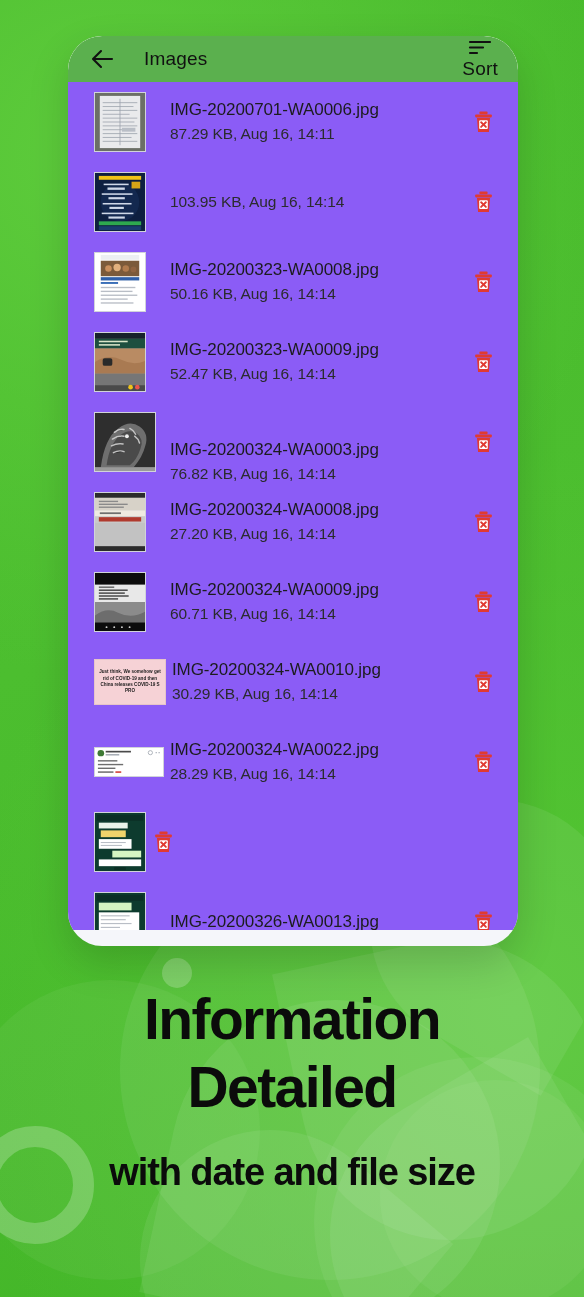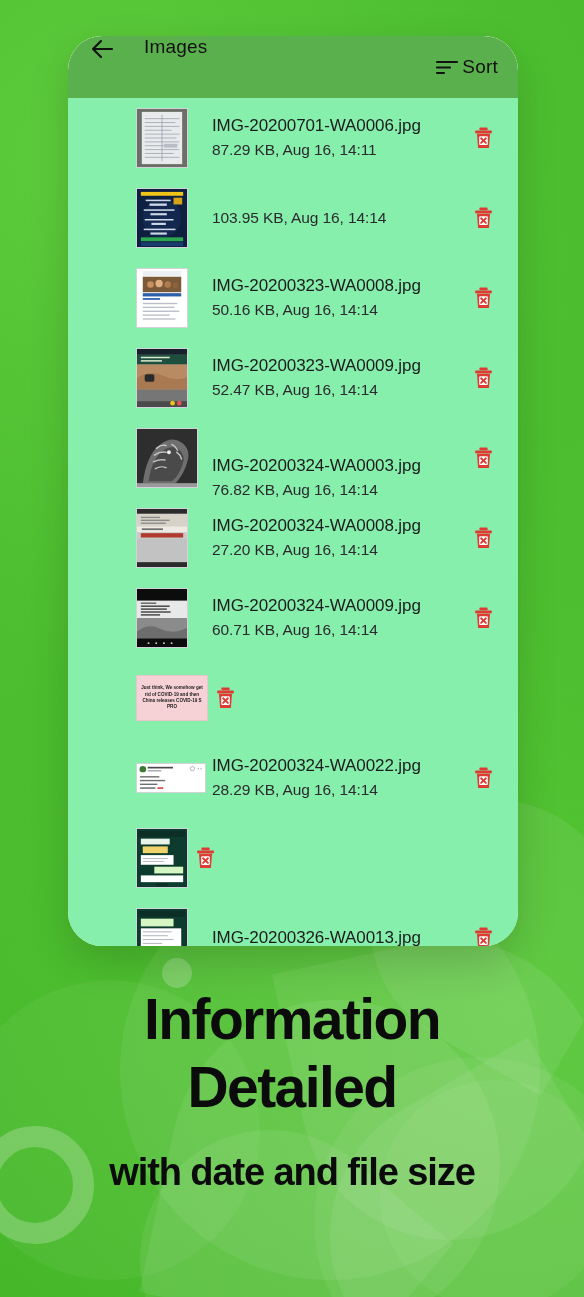--- a/index.html
+++ b/index.html
@@ -64,44 +64,43 @@
   #phone {
     position:absolute;
     left:68px; top:36px;
     width:450px; height:910px;
     border-radius:34px;
     background:#F5F6FA;
     overflow:hidden;
     box-shadow:0 16px 40px rgba(0,0,0,0.16);
   }
   #appbar {
-    height:62px;
+    height:46px;
     background:#5BB04E;
-    display:flex; 
+    display:flex; align-items:center;
     padding:0 20px 0 22px;
     border-radius:34px 34px 0 0;
   }
   #back-arrow { width:26px; height:26px; flex:0 0 auto; cursor:pointer; }
   #appbar-title {
     margin-left:28px;
     font-size:19px;
     color:#111;
     letter-spacing:0.2px;
   }
   #appbar-spacer { flex:1 1 auto; }
-  #sort-btn { display:flex; align-items:center; gap:3px; cursor:pointer; }
+  #sort-btn { display:flex; align-items:center; gap:3px; cursor:pointer;flex-direction:column; }
   #sort-icon { width:24px; height:16px; display:block; }
   #sort-label { font-size:19px; color:#111; letter-spacing:0.2px; }
 
   
   #list {
     height:848px;
-    background:#86efac;
+    background:#8b5cf6;
     overflow:hidden;
-    padding-left:42px;
   }
   .row {
     display:flex;
     align-items:center;
     height:80px;
     padding:0 18px 0 26px;
   }
   .thumb {
     width:52px; height:60px;
     flex:0 0 auto;
@@ -469,20 +468,24 @@
             <line x1="11.9" y1="11.3" x2="7.1" y2="15.9"></line>
           </g>
         </svg>
       </span>
     </div>
 
     <div class="row">
       <span class="thumb" style="width:72px;height:46px;background:#f6d2d6;display:flex;align-items:center;justify-content:center;">
         <span style="font-size:4.6px;line-height:6.4px;font-weight:bold;color:#1b1b1b;text-align:center;padding:0 3px;">Just think, We somehow get rid of COVID-19 and then China releases COVID-19 S PRO</span>
       </span>
+      <span class="meta" style="padding-left:6px;">
+        <div class="fname">IMG-20200324-WA0010.jpg</div>
+        <div class="fsub">30.29 KB, Aug 16, 14:14</div>
+      </span>
       <span class="del">
         <svg viewBox="0 0 19 22">
           <rect x="5.5" y="0.6" width="8" height="2.6" rx="0.6" fill="#E03A32"></rect>
           <rect x="1.2" y="3.4" width="16.6" height="3" rx="0.8" fill="#E03A32"></rect>
           <path d="M3 7 h13 l-1.1 14 h-10.8 z" fill="#E03A32"></path>
           <rect x="5.2" y="9.3" width="8.6" height="8.6" rx="1" fill="#fff"></rect>
           <g stroke="#E03A32" stroke-width="1.9" stroke-linecap="round">
             <line x1="7.1" y1="11.3" x2="11.9" y2="15.9"></line>
             <line x1="11.9" y1="11.3" x2="7.1" y2="15.9"></line>
           </g>

